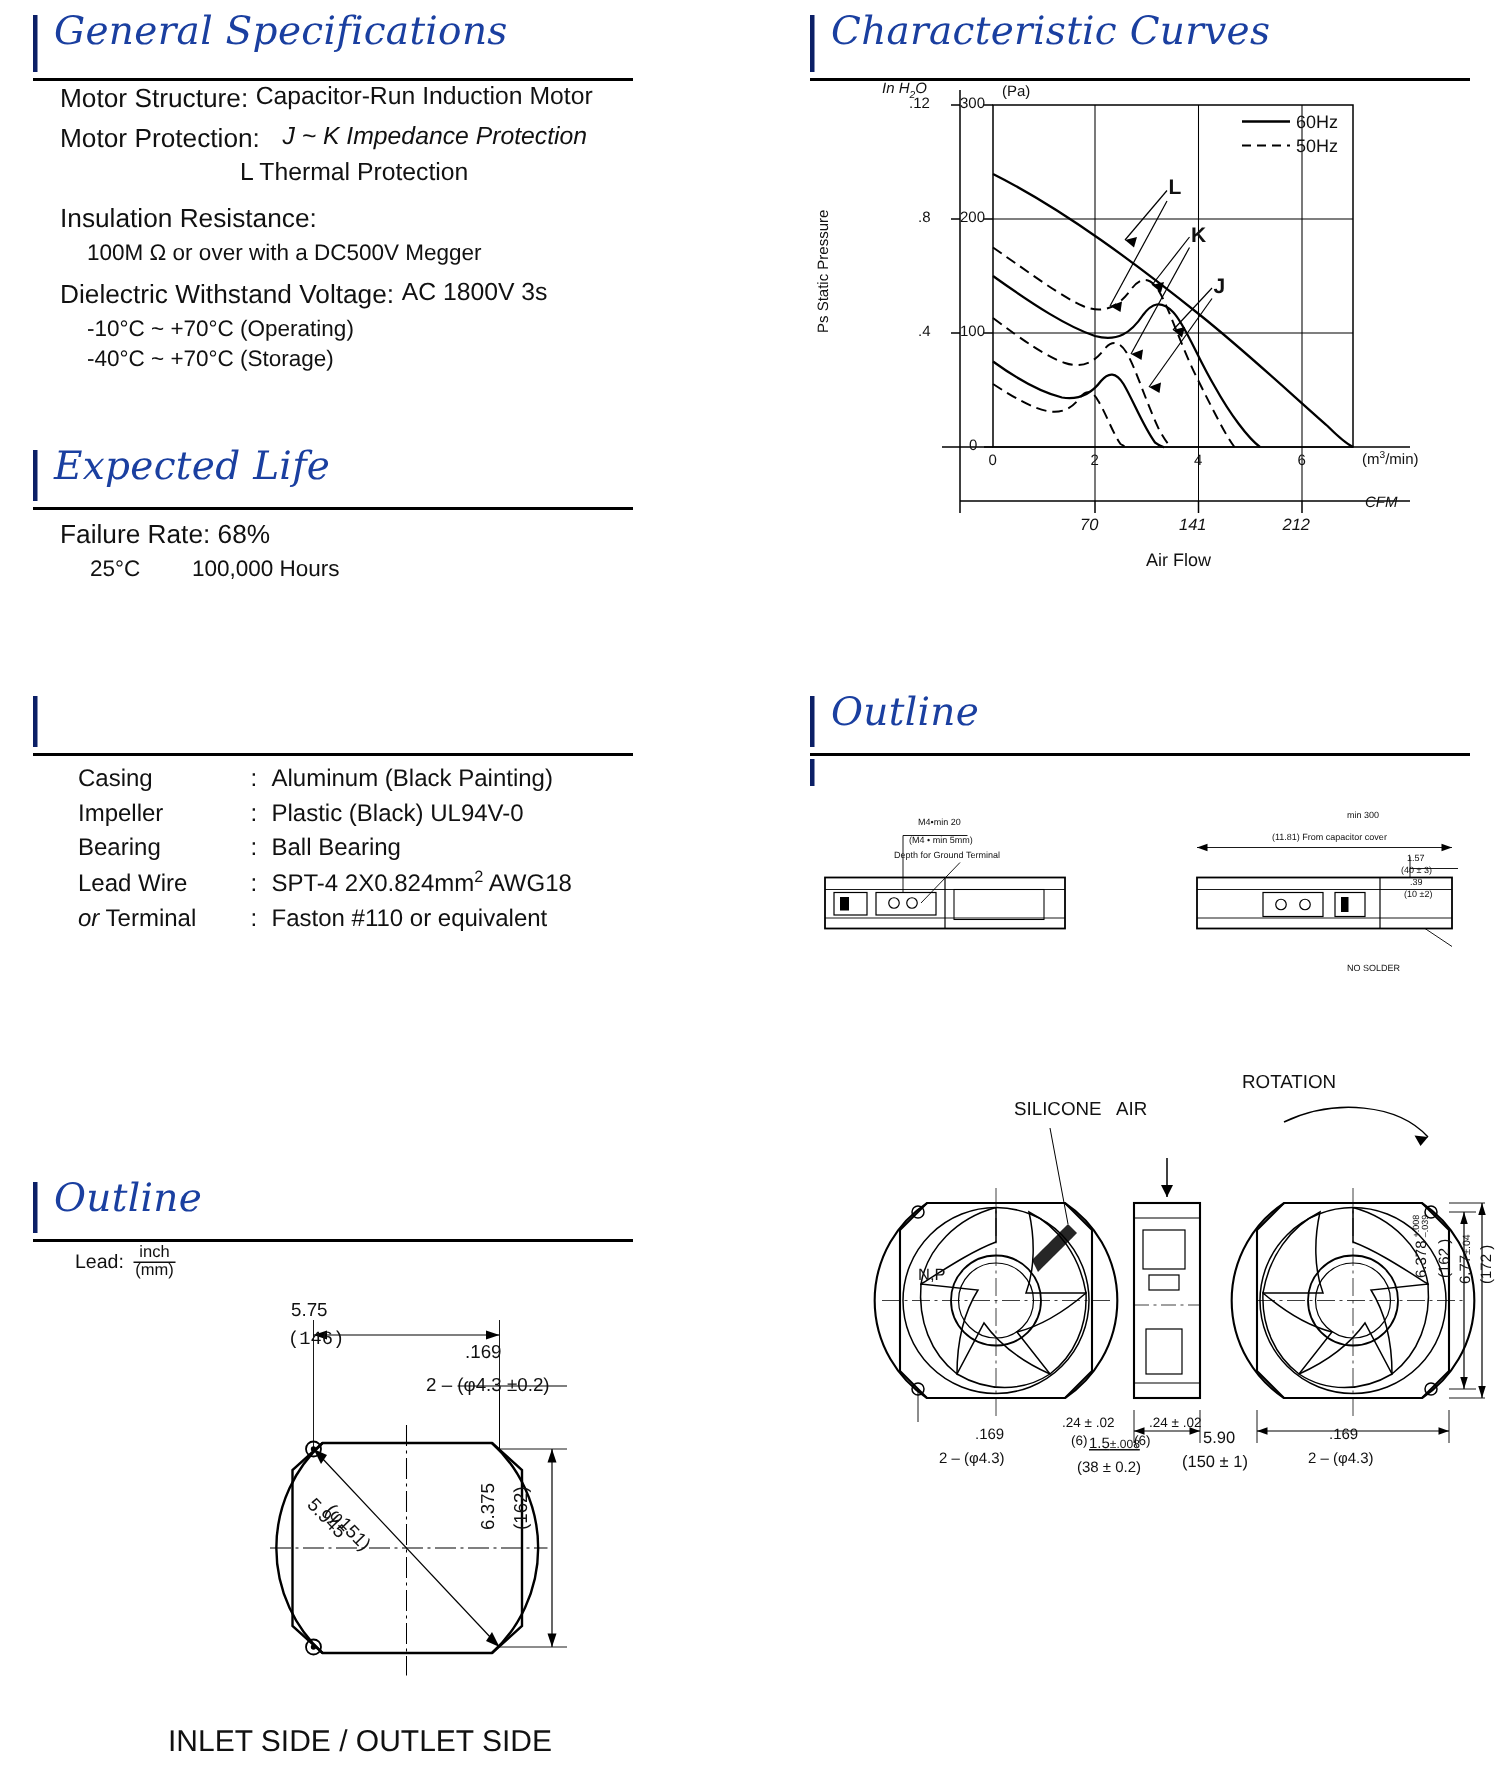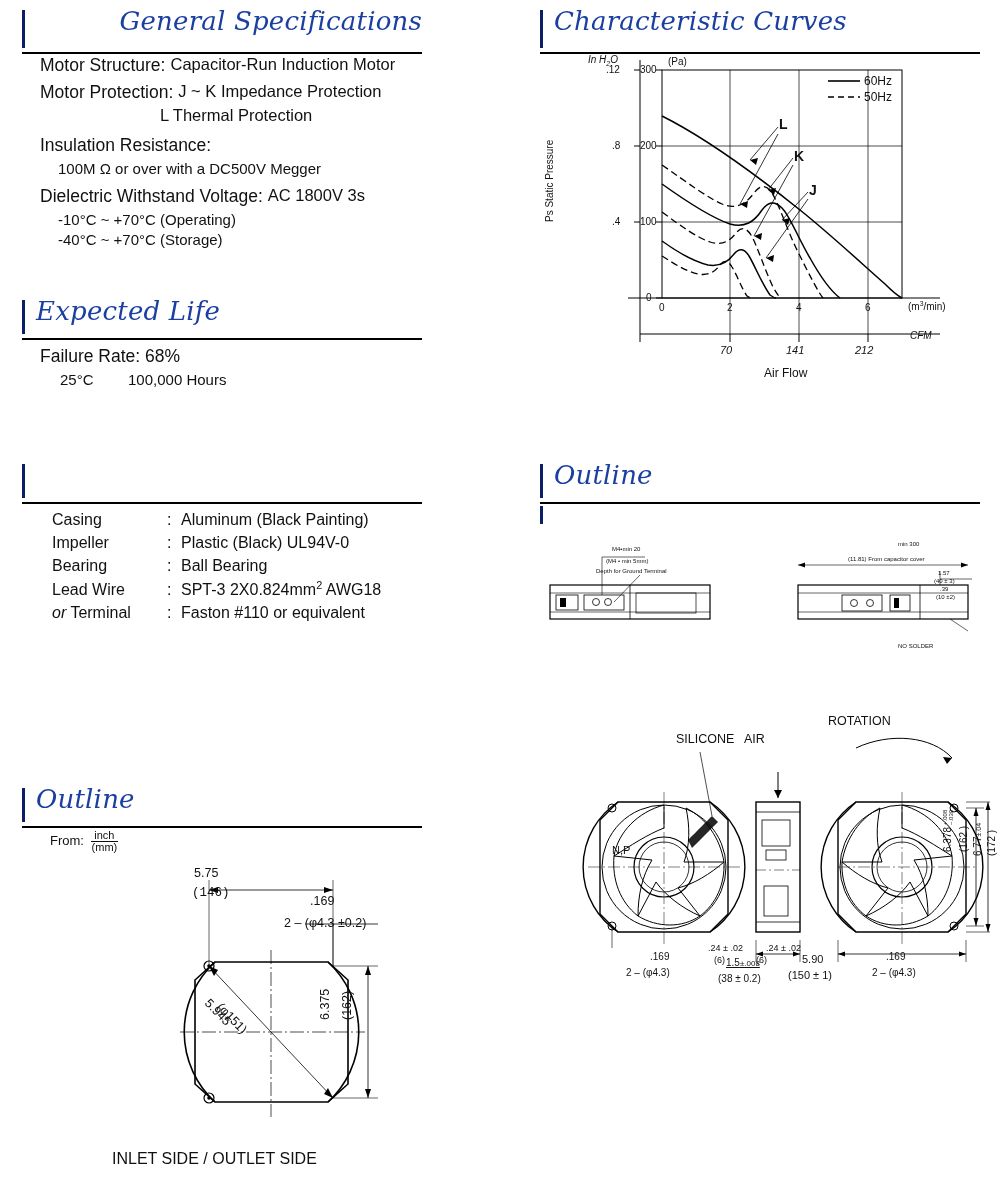--- a/index.html
+++ b/index.html
@@ -35,43 +35,43 @@
 
   
   .chart-wrap{position:absolute;}
   .chart-txt{position:absolute;font-size:10px;color:#111;white-space:nowrap;}
   .chart-txt.i{font-style:italic;}
 
   
   .dim{position:absolute;font-size:12.5px;white-space:nowrap;color:#111;}
   .dimsm{position:absolute;font-size:8px;white-space:nowrap;color:#111;}
   .dimxs{position:absolute;font-size:6px;white-space:nowrap;color:#111;}
-  .caption{position:absolute;font-size:16px;white-space:nowrap;}
+  .caption{position:absolute;font-size:20px;white-space:nowrap;}
   .frac{display:inline-block;text-align:center;line-height:1.03;vertical-align:middle;}
   .frac .top{display:block;border-bottom:1px solid #111;padding:0 1px;}
   .frac .bot{display:block;padding:0 1px;}
   svg{display:block;overflow:visible;}
 </style>
 </head>
 <body>
 
 <div class="sec-head" style="left:22px;top:8px;width:400px;height:50px;">
   <div class="bar" style="top:2px;height:38px;"></div>
-  <div class="title" style="top:0;text-align:right;">General Specifications</div>
+  <div class="title" style="top:0;">General Specifications</div>
   <div class="rule" style="top:44px;width:400px;"></div>
 </div>
 
 <div class="abs spec" style="left:40px;top:54px;width:450px;">
   <div style="display:flex;">
     <span class="lg">Motor Structure:</span>
     <span style="margin-left:5px;align-self:flex-end;padding-bottom:1px;">Capacitor-Run Induction Motor</span>
   </div>
   <div style="display:flex;margin-top:4px;">
     <span class="lg">Motor Protection:</span>
-    <span style="margin-left:5px;align-self:flex-end;padding-bottom:1px;">J ~ K Impedance Protection</span>
+    <span style="margin-left:15px;align-self:flex-end;padding-bottom:1px;font-style:italic;">J ~ K Impedance Protection</span>
   </div>
   <div style="margin-left:120px;margin-top:1px;">L Thermal Protection</div>
   <div class="lg" style="margin-top:7px;">Insulation Resistance:</div>
   <div class="sub" style="margin-left:18px;margin-top:2px;">100M Ω or over with a DC500V Megger</div>
   <div style="display:flex;margin-top:6px;">
     <span class="lg">Dielectric Withstand Voltage:</span>
     <span style="margin-left:5px;align-self:flex-end;padding-bottom:1px;">AC 1800V 3s</span>
   </div>
   <div class="sub" style="margin-left:18px;margin-top:2px;">-10°C ~ +70°C (Operating)</div>
   <div class="sub" style="margin-left:18px;">-40°C ~ +70°C (Storage)</div>
@@ -108,37 +108,37 @@
     <span class="v">Plastic (Black) UL94V-0</span>
   </div>
   <div class="mat-row">
     <span class="k">Bearing</span>
     <span class="c">:</span>
     <span class="v">Ball Bearing</span>
   </div>
   <div class="mat-row">
     <span class="k">Lead Wire</span>
     <span class="c">:</span>
-    <span class="v"><span>SPT-3 2X0.824mm</span><sup>2</sup><span> AWG18</span></span>
+    <span class="v"><span>SPT-4 2X0.824mm</span><sup>2</sup><span> AWG18</span></span>
   </div>
   <div class="mat-row">
     <span class="k"><span class="ital">or</span> <span>Terminal</span></span>
     <span class="c">:</span>
     <span class="v">Faston #110 or equivalent</span>
   </div>
 </div>
 
 <div class="sec-head" style="left:22px;top:786px;width:400px;height:50px;">
   <div class="bar" style="top:2px;height:34px;"></div>
   <div class="title" style="top:0;">Outline</div>
   <div class="rule" style="top:40px;width:400px;"></div>
 </div>
 
 <div class="abs" style="left:50px;top:830px;font-size:13px;">
-  <span>From:</span>
+  <span>Lead:</span>
   <span class="frac" style="font-size:11px;margin-left:3px;">
     <span class="top">inch</span>
     <span class="bot">(mm)</span>
   </span>
 </div>
 
 <div class="abs" style="left:120px;top:862px;width:300px;height:300px;">
   <svg width="300" height="300" viewBox="0 0 300 300">
 
     <path d="M 95 100 L 208 100 L 228 118 L 228 222 L 208 240 L 95 240 L 75 222 L 75 118 Z" fill="none" stroke="#000" stroke-width="1.6"></path>

